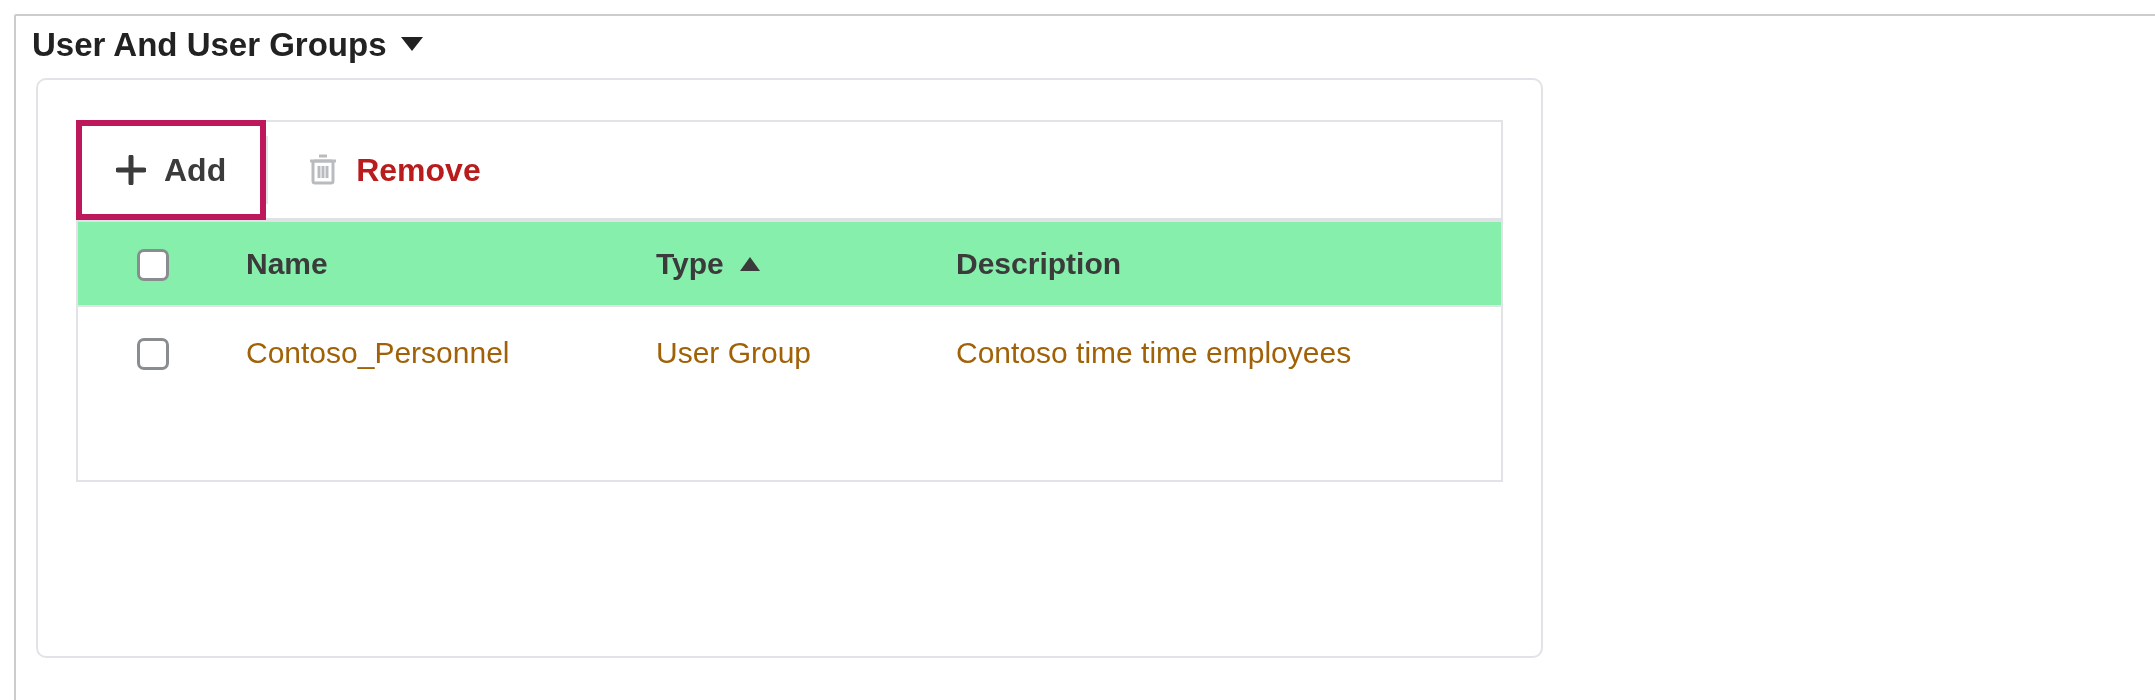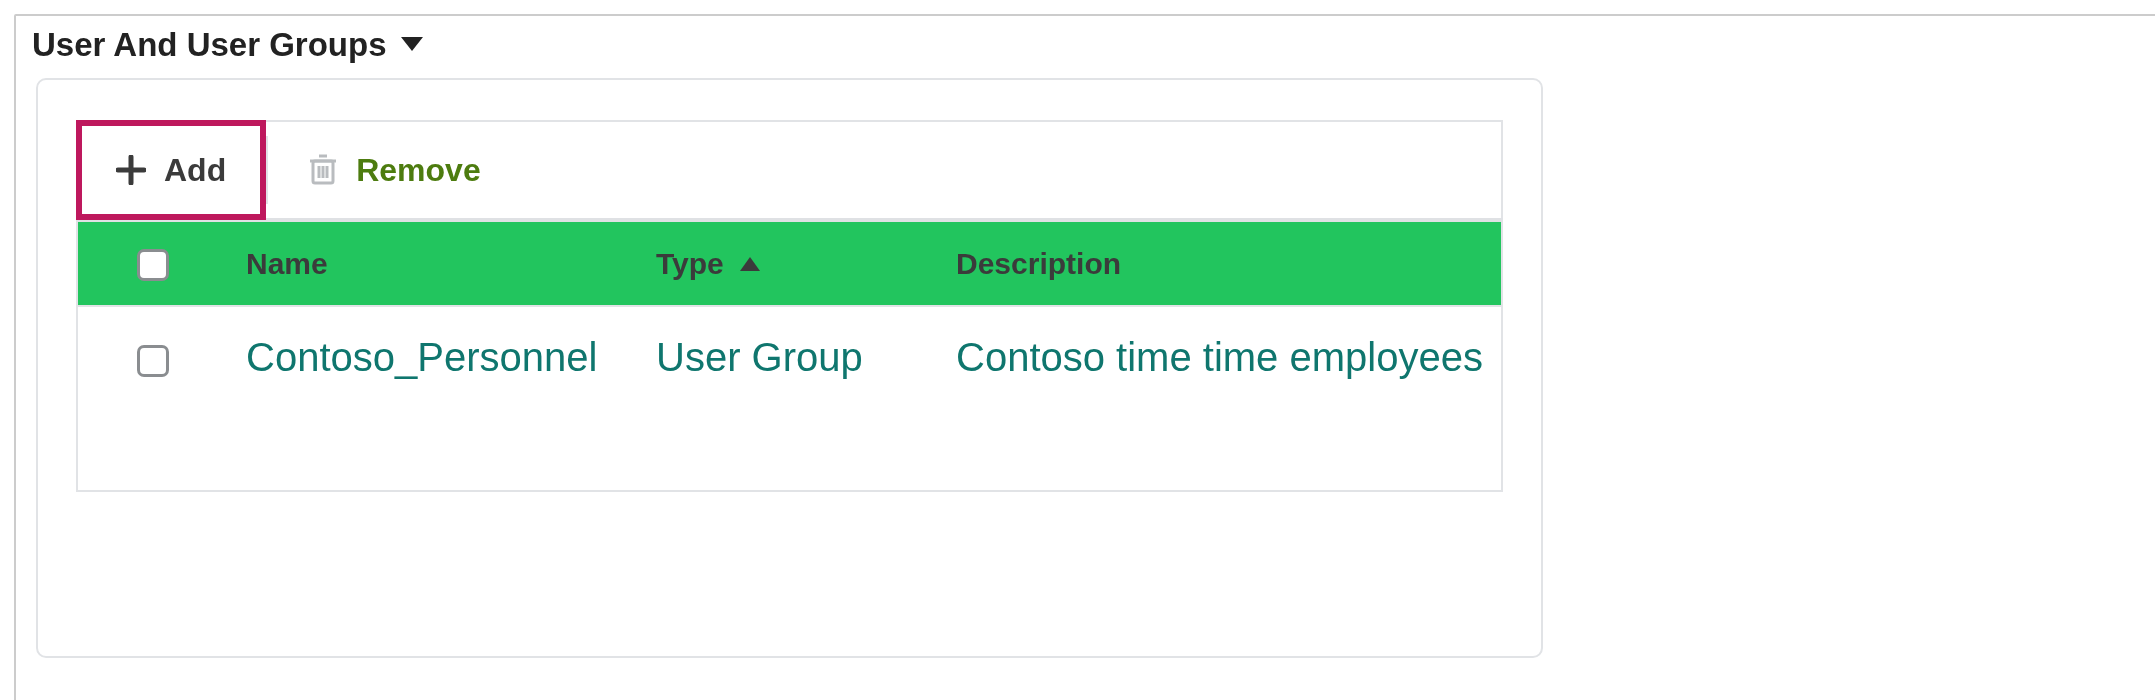--- a/index.html
+++ b/index.html
@@ -62,52 +62,52 @@
     cursor: pointer;
     color: #3b3b3b;
   }
   .toolbar-btn .icon svg { display: block; }
   .toolbar-sep {
     width: 2px;
     background: #e1e3e6;
     margin: 14px 0;
   }
   .toolbar-btn.disabled {
-    color: #4d7c0f;
+    color: #b91c1c;
     cursor: default;
   }
   .toolbar-btn.disabled .icon svg { stroke: #b9bcbf; fill: none; }
 
   .add-highlight {
     border: 6px solid #be185d;
     padding: 0 34px;
     margin: -2px 0 -2px -2px; 
   }
 
   .table-wrap {
     border: 2px solid #e1e3e6;
     border-top: 4px solid #dfe1e4;
   }
   table {
     width: 100%;
     border-collapse: collapse;
     table-layout: fixed;
   }
   thead th {
-    background: #22c55e;
+    background: #86efac;
     text-align: left;
     font-size: 30px;
     font-weight: 700;
     color: #3b3b3b;
     padding: 24px 18px;
     border-bottom: 2px solid #e1e3e6;
   }
   tbody td {
-    font-size: 40px;
-    color: #0f766e;
+    font-size: 30px;
+    color: #a16207;
     padding: 28px 18px;
     border-bottom: 2px solid #ffffff;
   }
   .col-check { width: 150px; text-align: center; }
   .col-name  { width: 410px; }
   .col-type  { width: 300px; }
   .col-desc  { }
 
   .check {
     width: 32px; height: 32px;

